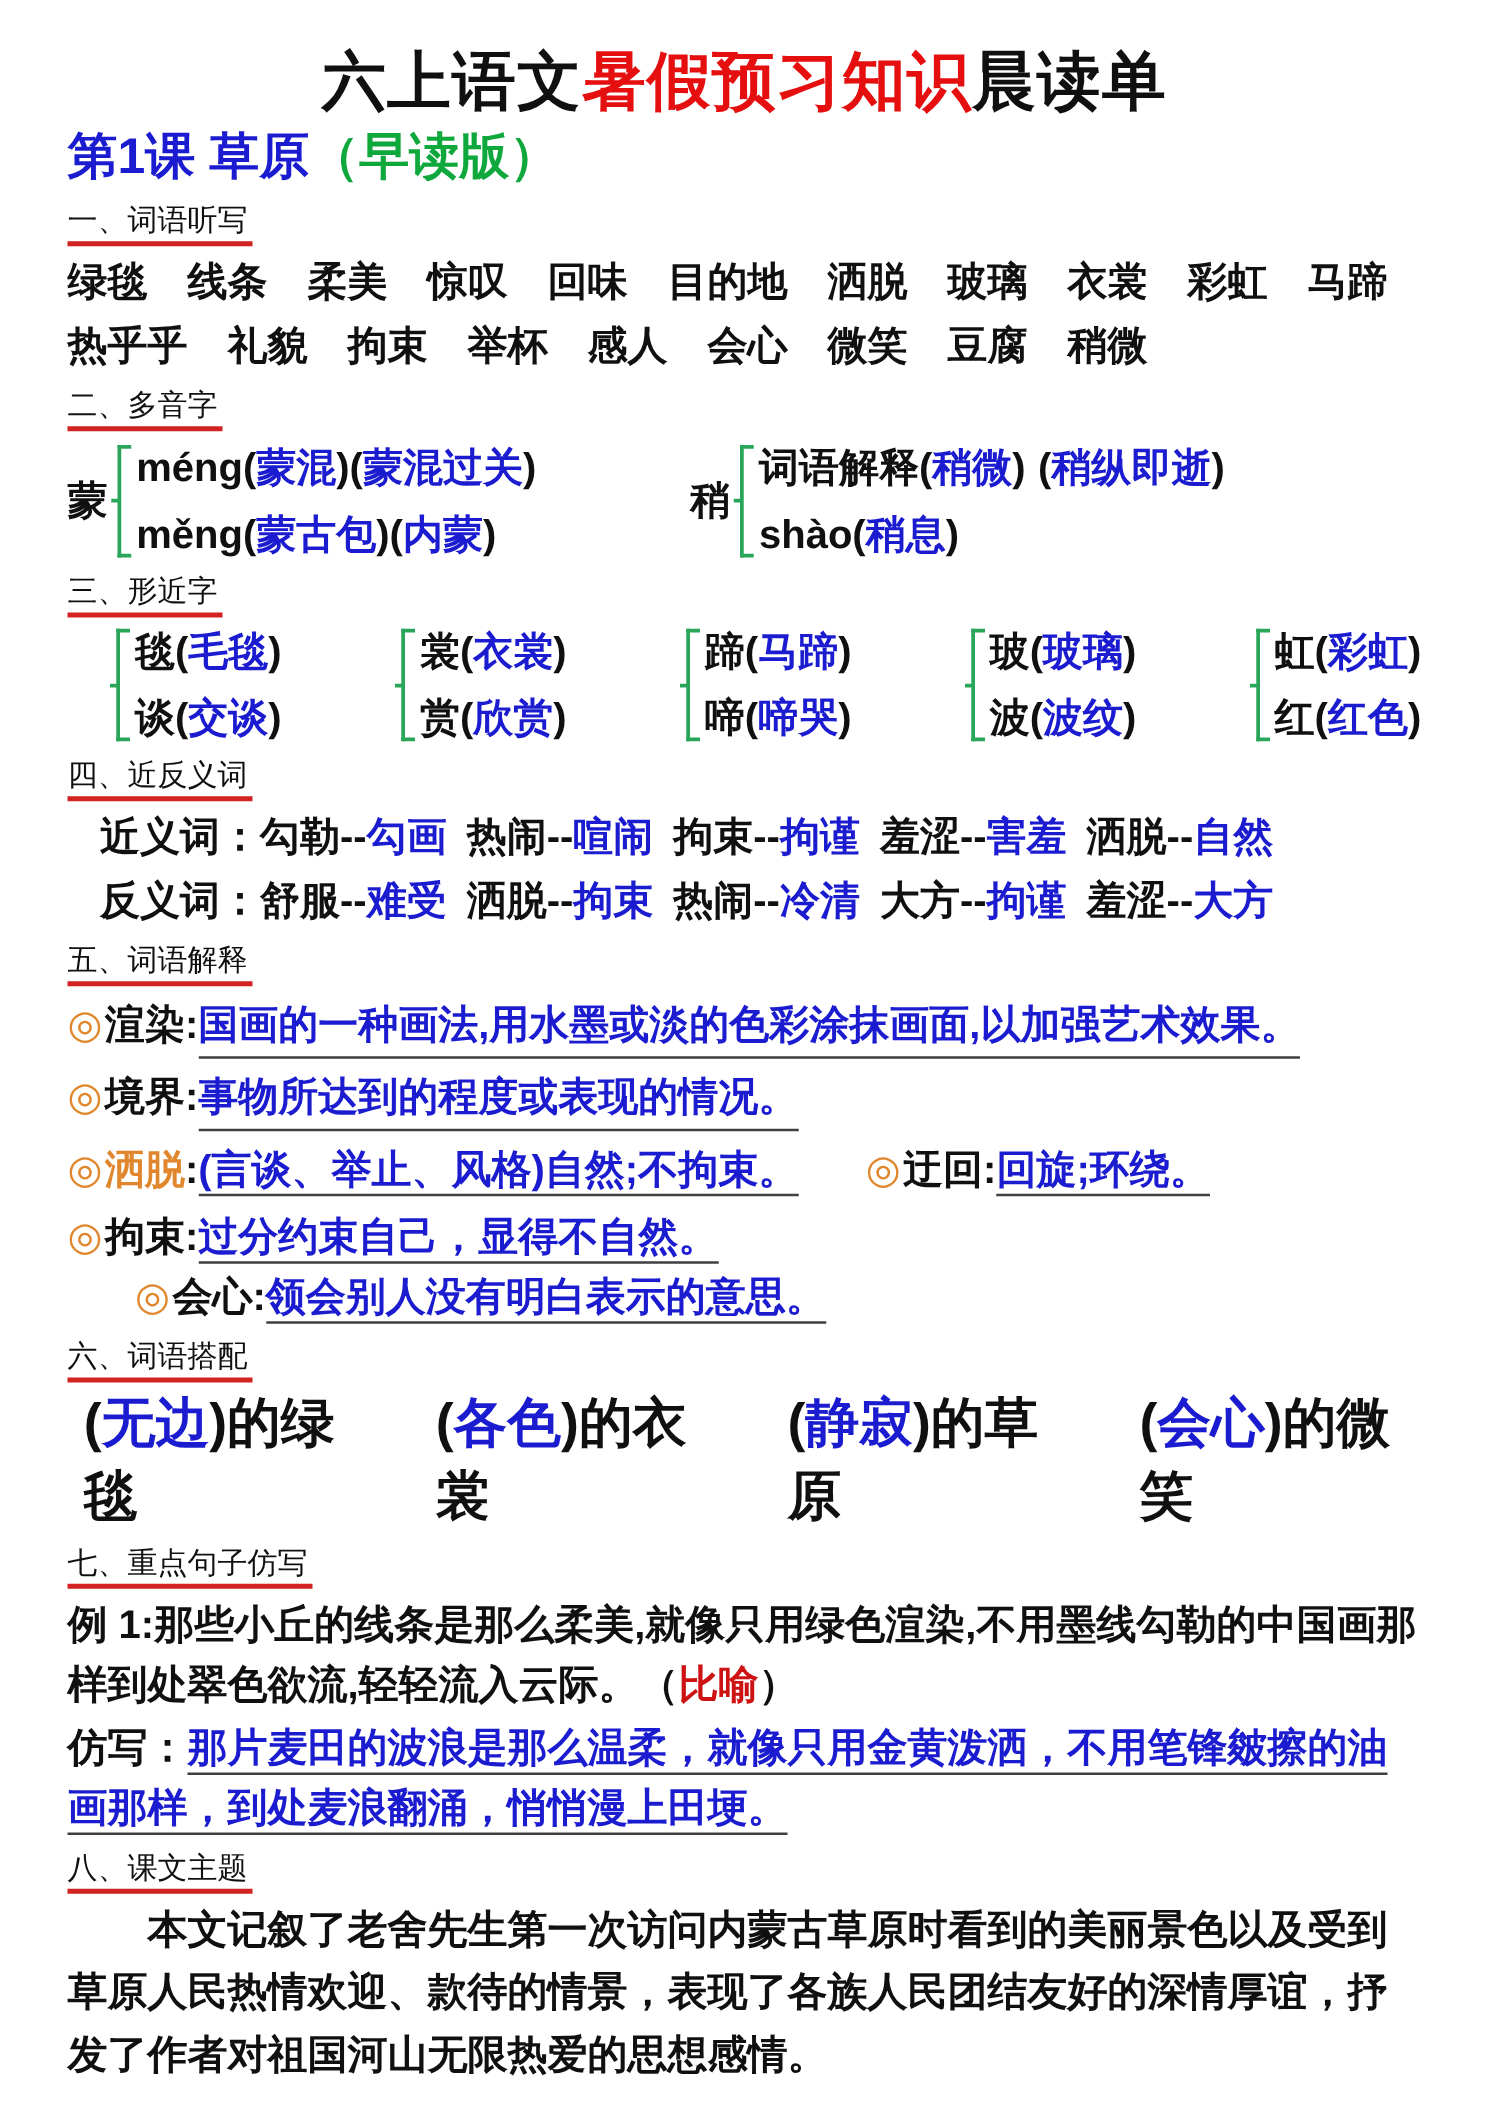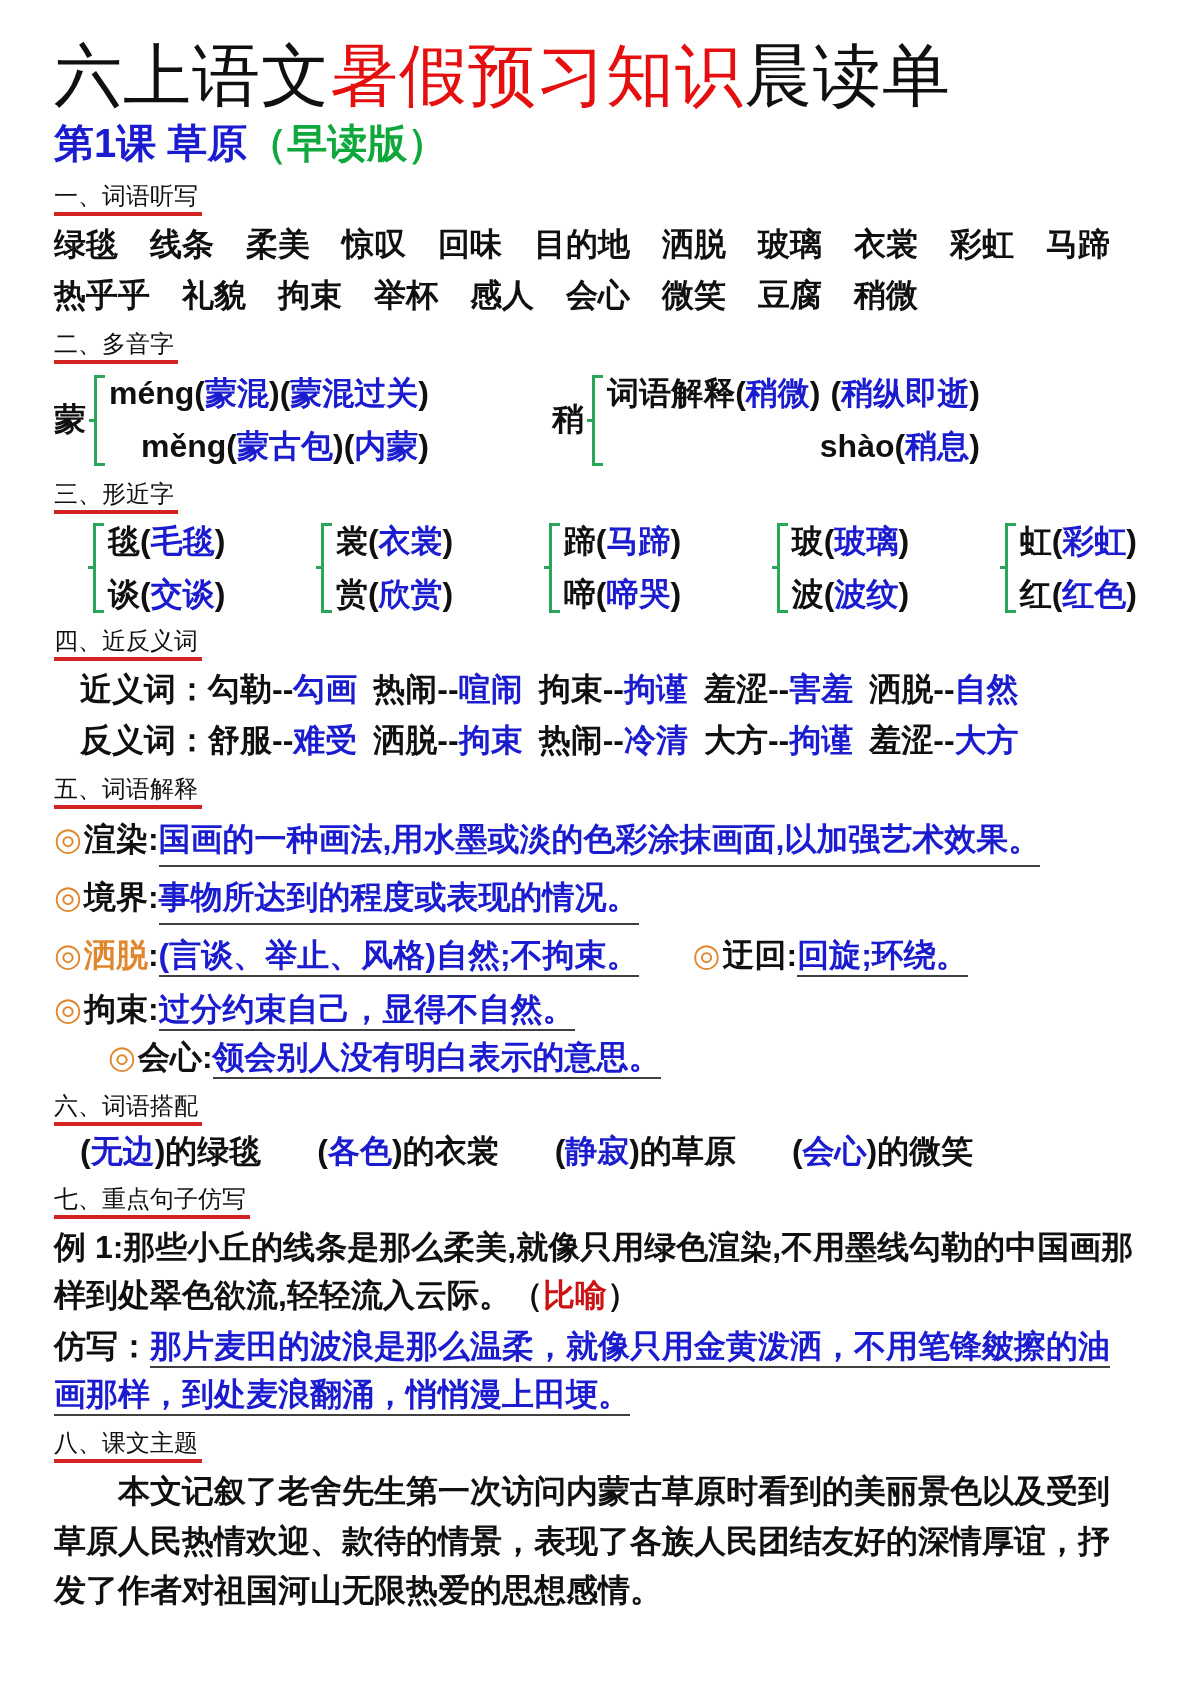--- a/index.html
+++ b/index.html
@@ -13,55 +13,55 @@
   }
   html,body{margin:0;padding:0;background:#ffffff;}
   body{font-family:"Liberation Sans","DejaVu Sans",sans-serif;color:var(--ink);}
   .page{width:1191px;height:1683px;overflow:hidden;background:#fff;box-sizing:border-box;
         padding:30px 54px 0 54px;position:relative;}
   .c-blue{color:var(--blue);}
   .c-red{color:#cc1212;}
   .c-green{color:var(--green);}
   .c-orange{color:var(--orange);}
   .c-ink{color:var(--ink);}
-  .title{margin:6px 0 2px 0;font-size:68px;line-height:1.15;font-weight:400;
+  .title{margin:6px 0 2px 0;text-align:center;font-size:51px;line-height:1.15;font-weight:700;
          letter-spacing:1px;white-space:nowrap;}
   .title .t-red{color:var(--red);}
   .subtitle{margin:2px 0 10px 0;text-align:left;font-size:40px;font-weight:800;}
   .h-row{margin:10px 0 4px 0;}
   .h{display:inline-block;font-size:24px;font-weight:400;line-height:1.25;
      border-bottom:4px solid var(--ulred);padding:0 4px 1px 0;}
   .line{font-size:32px;line-height:1.5;margin:3px 0;font-weight:600;white-space:pre-wrap;}
   
   .bracket{flex:0 0 16px;width:16px;align-self:stretch;margin:3px 4px 3px 0;
     background:
       linear-gradient(var(--brk),var(--brk)) 5px 0    /11px 3px no-repeat,
       linear-gradient(var(--brk),var(--brk)) 5px 100% /11px 3px no-repeat,
       linear-gradient(var(--brk),var(--brk)) 0   50%  /6px  3px no-repeat,
       linear-gradient(var(--brk),var(--brk)) 5px 0    /3px  100% no-repeat;}
   .poly-row{display:flex;margin:8px 0 2px 0;}
   .poly-group{display:flex;align-items:stretch;}
   .poly-group.first{width:46%;}
   .poly-char{align-self:center;font-size:32px;font-weight:600;margin-right:3px;}
-  .poly-col{display:flex;flex-direction:column;row-gap:10px;text-align:right;}
+  .poly-col{display:flex;flex-direction:column;row-gap:10px;}
   .pline{font-size:32px;line-height:1.35;font-weight:600;}
   .pw{color:var(--ink);}
   .pw.sp{margin-left:10px;}
   .sim-row{display:flex;justify-content:space-between;margin:6px 0 2px 34px;}
   .sim-group{display:flex;align-items:flex-end;}
   .sim-col{display:flex;flex-direction:column;row-gap:10px;}
   .indent{padding-left:26px;}
   .pair{margin-right:16px;}
   .def-line{font-size:32px;line-height:1.5;margin:6px 0;font-weight:600;display:flex;
             flex-wrap:wrap;align-items:baseline;column-gap:0;}
   .def-item{white-space:nowrap;}
   .def-item + .def-item{margin-left:54px;}
   .marker{color:var(--orange);margin-right:2px;}
   .ul{border-bottom:2px solid #404040;padding-bottom:2px;}
-  .colloc-row{display:flex;column-gap:56px;margin:4px 0 2px 26px;font-size:32px;font-weight:600;}
+  .colloc-row{display:flex;column-gap:56px;margin:4px 0 2px 13px;font-size:43px;font-weight:600;}
   .para{font-size:32px;line-height:1.55;margin:4px 0;font-weight:600;}
   .para.ti{text-indent:2em;}
 </style>
 </head>
 <body>
 
 <div class="page">
 
   <h1 class="title"><span>六上语文</span><span class="t-red">暑假预习知识</span><span>晨读单</span></h1>
 

